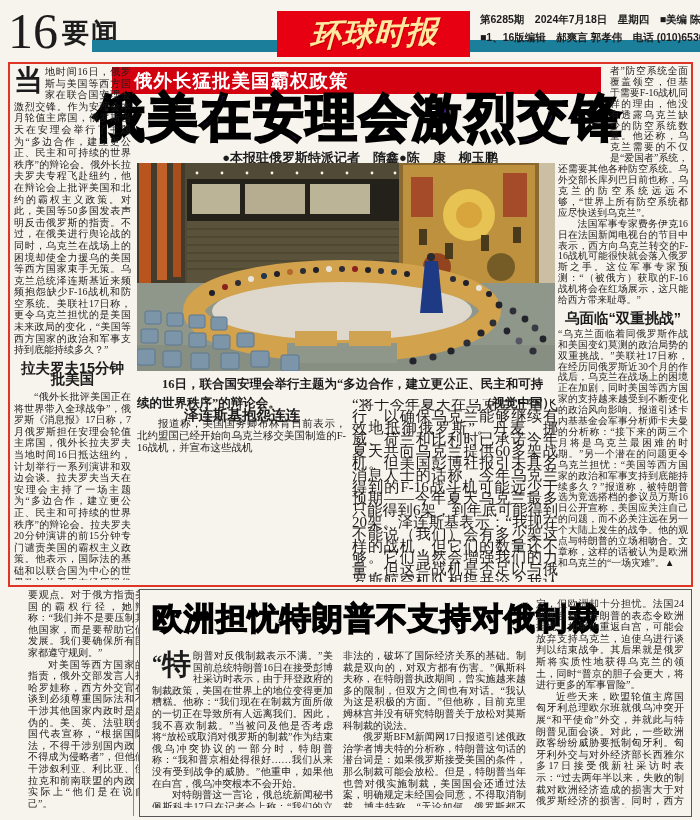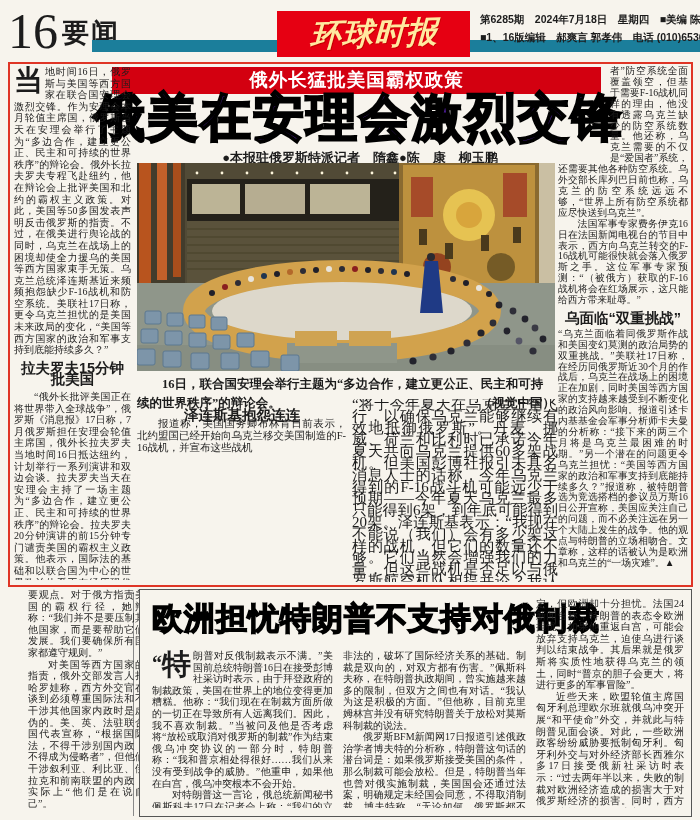--- a/index.html
+++ b/index.html
@@ -8,21 +8,21 @@
   .abs{position:absolute;}
   
   #pagenum{left:8px;top:6px;font-size:50px;font-weight:normal;font-family:"Liberation Serif",serif;line-height:1;}
   #section{left:62px;top:15px;font-size:27px;font-weight:bold;letter-spacing:2px;}
   #tealbar{left:92px;top:40px;width:608px;height:12px;background:#1b7e9b;}
   #masthead{left:277px;top:11px;width:193px;height:46px;background:#e60012;display:flex;align-items:center;justify-content:center;z-index:3;}
   #masthead span{color:#ffe9a0;font-size:31px;font-weight:bold;font-style:italic;transform:rotate(-2deg) skewX(-4deg);letter-spacing:1px;text-shadow:1px 1px 0 #c50000;}
   .issue{left:480px;width:215px;font-size:10.5px;font-weight:bold;font-family:"Liberation Sans",sans-serif;white-space:nowrap;z-index:4;}
   
   #frame{left:8px;top:62px;width:681px;height:521px;border:2.5px solid #df3526;background:transparent;z-index:1;}
-  #banner{left:112px;top:67px;width:489px;height:27px;background:#d30010;color:#fff;display:flex;align-items:center;justify-content:space-between;padding:0 32px;box-sizing:border-box;z-index:2;flex-direction:column;}
+  #banner{left:112px;top:67px;width:489px;height:27px;background:#d30010;color:#fff;display:flex;align-items:center;justify-content:space-between;padding:0 22px;box-sizing:border-box;z-index:2;}
   #banner span{font-size:18.5px;font-weight:bold;font-family:"Liberation Sans",sans-serif;letter-spacing:1px;white-space:nowrap;}
   #headline{left:94px;top:90px;width:524px;text-align:center;font-size:51px;font-weight:900;font-family:Liberation Serif, serif;color:#4c1d95;-webkit-text-stroke:2.2px #000;letter-spacing:2px;line-height:1.1;white-space:nowrap;z-index:2;}
   #byline{left:150px;top:149px;width:420px;text-align:center;font-size:13px;font-weight:bold;z-index:2;}
   .colbody{font-size:10px;line-height:11.6px;text-align:justify;overflow:hidden;z-index:2;}
   .colbody p{margin:0;text-indent:2em;}
   .colbody p.noind{text-indent:0;}
   .dropcap{float:left;font-size:29px;line-height:26px;font-weight:bold;margin:1px 2px 0 0;}
   .lq{float:left;font-size:20px;line-height:26px;font-weight:bold;}
   .subhead{text-align:center;font-size:14.5px;font-weight:bold;font-family:"Liberation Sans",sans-serif;margin:7px 0 5px 0;text-indent:0 !important;}
   #leadleft{left:14px;top:66px;width:117px;height:514px;}

